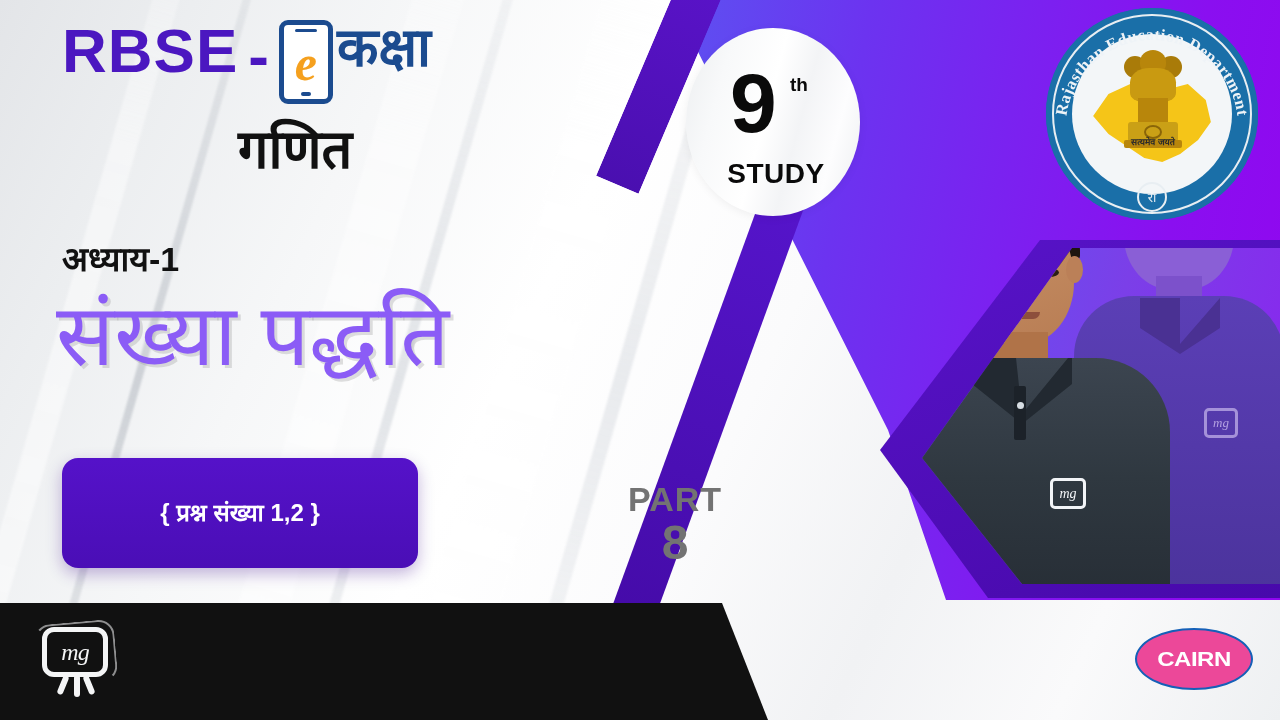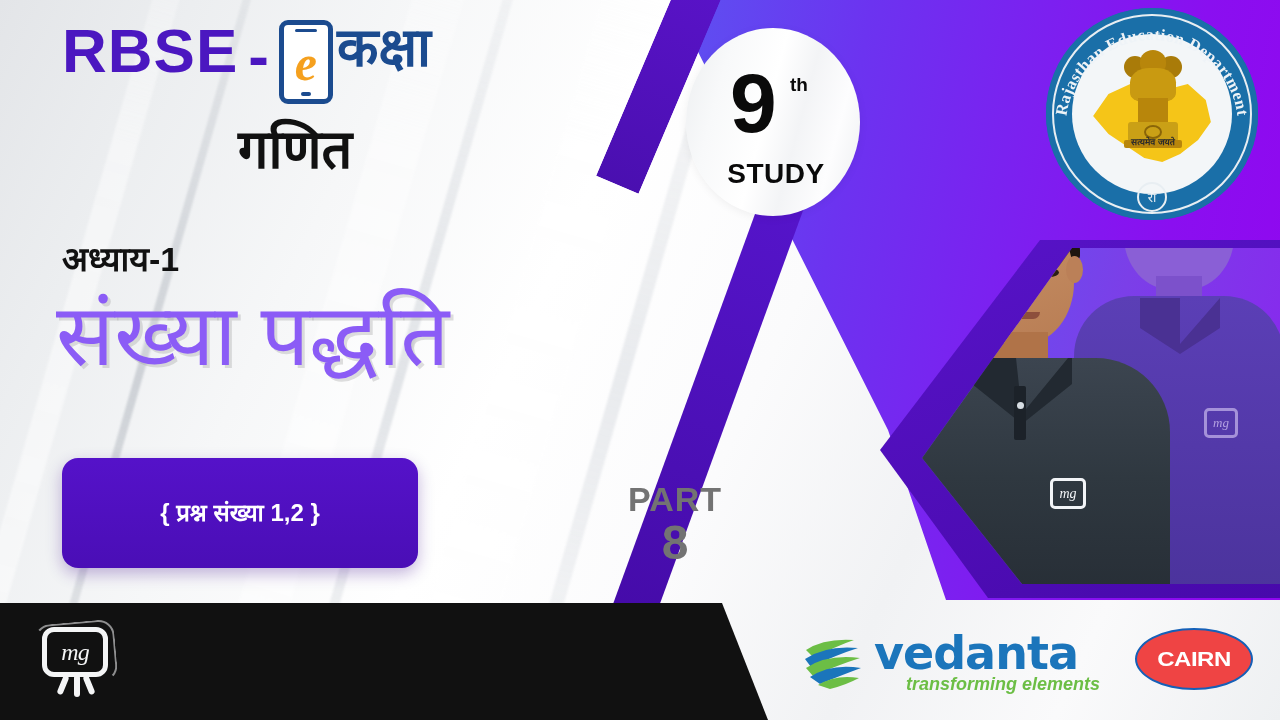--- a/index.html
+++ b/index.html
@@ -320,21 +320,21 @@
     position:absolute; left:74px; top:4px;
     font-size:46px; font-weight:bold; color:#1b75bb; letter-spacing:-1px;
     font-family:"DejaVu Sans", sans-serif;
   }
   .ved-tag {
     position:absolute; left:106px; top:52px;
     font-size:18px; font-weight:bold; color:#6cbe45; font-style:italic;
   }
   .cairn {
     position:absolute; left:1135px; top:628px; width:118px; height:62px;
-    background:#ef4444; border:2px solid #1560b8; border-radius:50%;
+    background:#ec4899; border:2px solid #1560b8; border-radius:50%;
     display:flex; align-items:center; justify-content:center;
   }
   .cairn span {
     color:#ffffff; font-size:24px; font-weight:bold; letter-spacing:-.5px;
     transform:scaleY(.82);
   }
 </style>
 </head>
 <body>
 
@@ -451,32 +451,18 @@
       <div class="mg-swoosh"></div>
       <div class="mg-board">
         <span>mg</span>
       </div>
       <div class="mg-leg l1"></div>
       <div class="mg-leg l2"></div>
       <div class="mg-leg l3"></div>
     </div>
   </div>
 
-  <div class="vedanta">
-    <div class="ved-mark">
-      <svg viewBox="0 0 66 66" aria-hidden="true">
-        <circle cx="33" cy="33" r="31" fill="none"></circle>
-        <path d="M6 24 Q24 12 54 14 Q36 20 14 32 Z" fill="#6cbe45"></path>
-        <path d="M5 33 Q26 19 58 22 Q36 29 11 41 Z" fill="#1b75bb"></path>
-        <path d="M6 42 Q27 28 60 32 Q38 39 13 50 Z" fill="#6cbe45"></path>
-        <path d="M10 51 Q31 37 61 42 Q42 49 20 58 Z" fill="#1b75bb"></path>
-        <path d="M18 59 Q36 48 59 52 Q46 59 30 63 Z" fill="#6cbe45"></path>
-      </svg>
-    </div>
-    <div class="ved-word">vedanta</div>
-    <div class="ved-tag">transforming elements</div>
-  </div>
 
   <div class="cairn">
     <span>CAIRN</span>
   </div>
 
 </div>
 
 </body></html>

